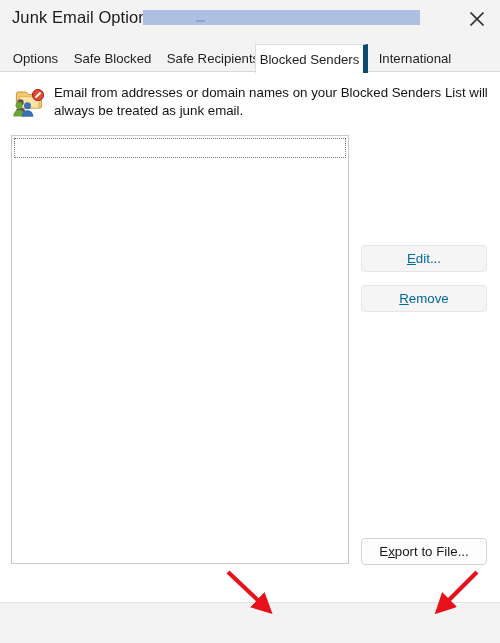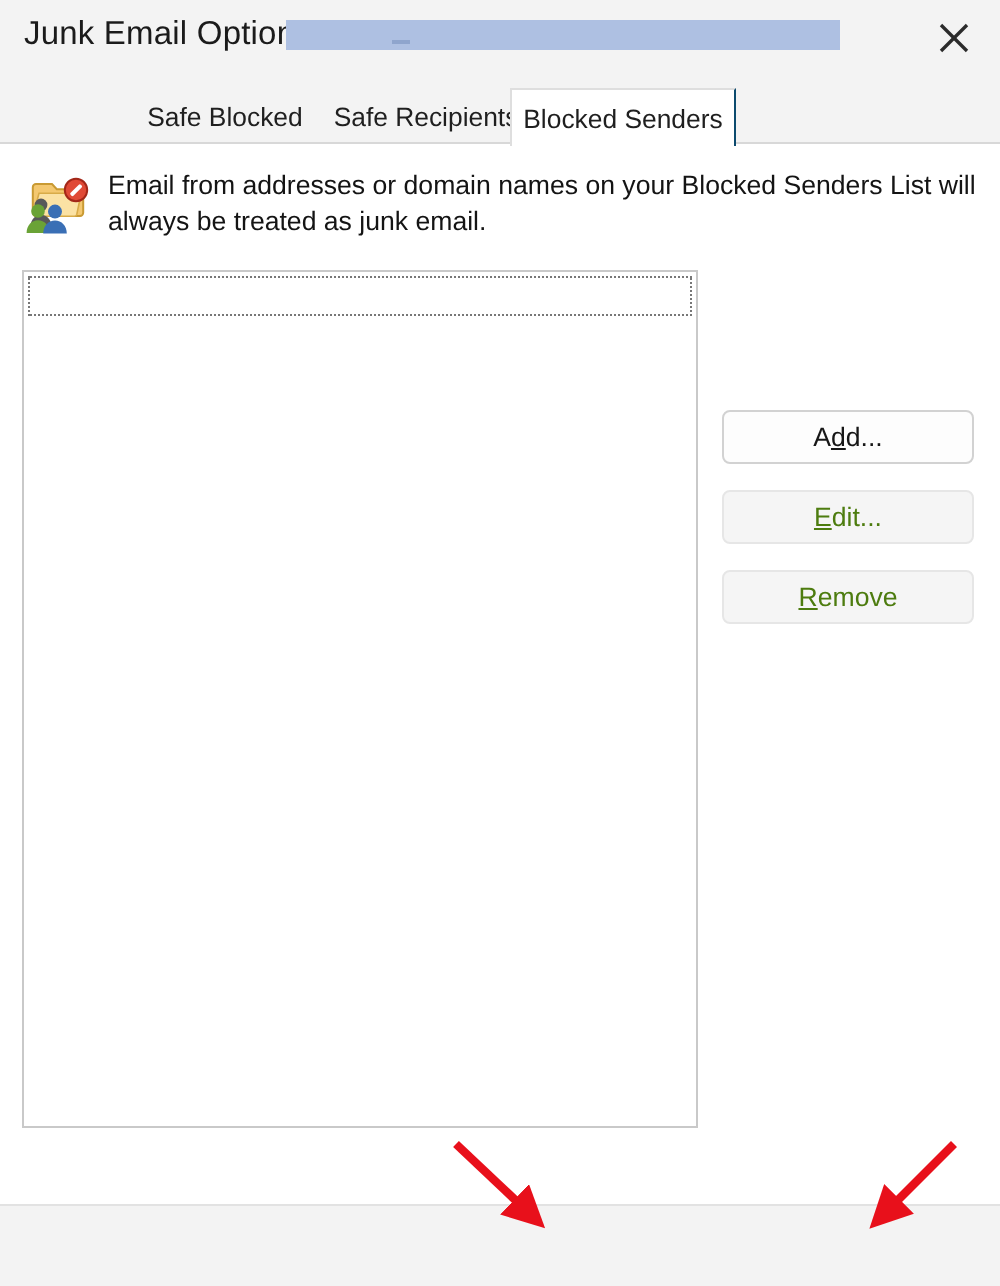--- a/index.html
+++ b/index.html
@@ -78,21 +78,21 @@
     color: #1f1f1f;
     background: #f3f3f3;
     box-sizing: border-box;
     white-space: nowrap;
     cursor: default;
   }
   .tab.active {
     background: #ffffff;
     height: 29px;
     border-left: 1px solid #dedede;
-    border-right: 1px solid #0c4a6e;
+    border-right: 5px solid #0c4a6e;
     border-top: 1px solid #dedede;
     z-index: 4;
   }
 
   
   .content {
     position: absolute;
     left: 0; top: 72px;
     width: 500px; height: 530px;
     background: #ffffff;
@@ -149,21 +149,21 @@
     display: flex;
     align-items: center;
     justify-content: center;
     font-family: "Liberation Sans", sans-serif;
     white-space: nowrap;
     cursor: default;
   }
   .btn.disabled {
     background: #f5f5f5;
     border: 1px solid #e6e6e6;
-    color: #4d7c0f;
+    color: #0369a1;
   }
   .btn .u { text-decoration: underline; }
 
   .btn-add     { left: 361px; top: 133px; width: 126px; height: 27px; }
   .btn-edit    { left: 361px; top: 173px; width: 126px; height: 27px; }
   .btn-remove  { left: 361px; top: 213px; width: 126px; height: 27px; justify-content: center; }
   .btn-import  { left: 361px; top: 426px; width: 126px; height: 27px; }
   .btn-export  { left: 361px; top: 466px; width: 126px; height: 27px; }
 
   
@@ -201,23 +201,25 @@
     <span>
       <svg width="18" height="18" viewBox="0 0 18 18">
         <line x1="2.5" y1="2.5" x2="15.5" y2="15.5" stroke="#2b2b2b" stroke-width="1.7"></line>
         <line x1="15.5" y1="2.5" x2="2.5" y2="15.5" stroke="#2b2b2b" stroke-width="1.7"></line>
       </svg>
     </span>
   </div>
 </div>
 
 <div class="tabstrip">
+  <div class="tab" style="left:5px;   width:61px;">Options</div>
   <div class="tab" style="left:66px;  width:93px;">Safe Blocked</div>
   <div class="tab" style="left:159px; width:108px;">Safe Recipients</div>
   <div class="tab active" style="left:255px; width:113px;">Blocked Senders</div>
+  <div class="tab" style="left:368px; width:94px;">International</div>
 </div>
 <div class="tabstrip-underline"></div>
 
 <div class="content">
 
   <div class="info-row">
     <div class="info-icon">
       <svg width="34" height="34" viewBox="0 0 34 34">
 
         <path d="M7 8 h8 l2.4 2.6 H29 a1.6 1.6 0 0 1 1.6 1.6 V22.4 a1.6 1.6 0 0 1 -1.6 1.6 H7 a1.6 1.6 0 0 1 -1.6 -1.6 V9.6 A1.6 1.6 0 0 1 7 8 Z" fill="#f4c870" stroke="#c99a33" stroke-width="1"></path>
@@ -234,28 +236,28 @@
         <path d="M10.6 32.8 c0 -3.9 2.6 -6.6 5.9 -6.6 c3.3 0 5.9 2.7 5.9 6.6 Z" fill="#3a6fb5"></path>
       </svg>
     </div>
     <div class="info-text">Email from addresses or domain names on your Blocked Senders List will always be treated as junk email.</div>
   </div>
 
   <div class="listbox">
     <div class="focus-rect"></div>
   </div>
 
-  <div class="btn btn-add">
-      <span>A<span class="u">d</span>d...</span>
-    </div>
   <div class="btn btn-edit disabled">
       <span><span class="u">E</span>dit...</span>
     </div>
   <div class="btn btn-remove disabled">
       <span><span class="u">R</span>emove</span>
+    </div>
+  <div class="btn btn-export">
+      <span>E<span class="u">x</span>port to File...</span>
     </div>
 
 </div>
 
 <div class="footer-sep"></div>
 <div class="footer">
   
   
   
 </div>

